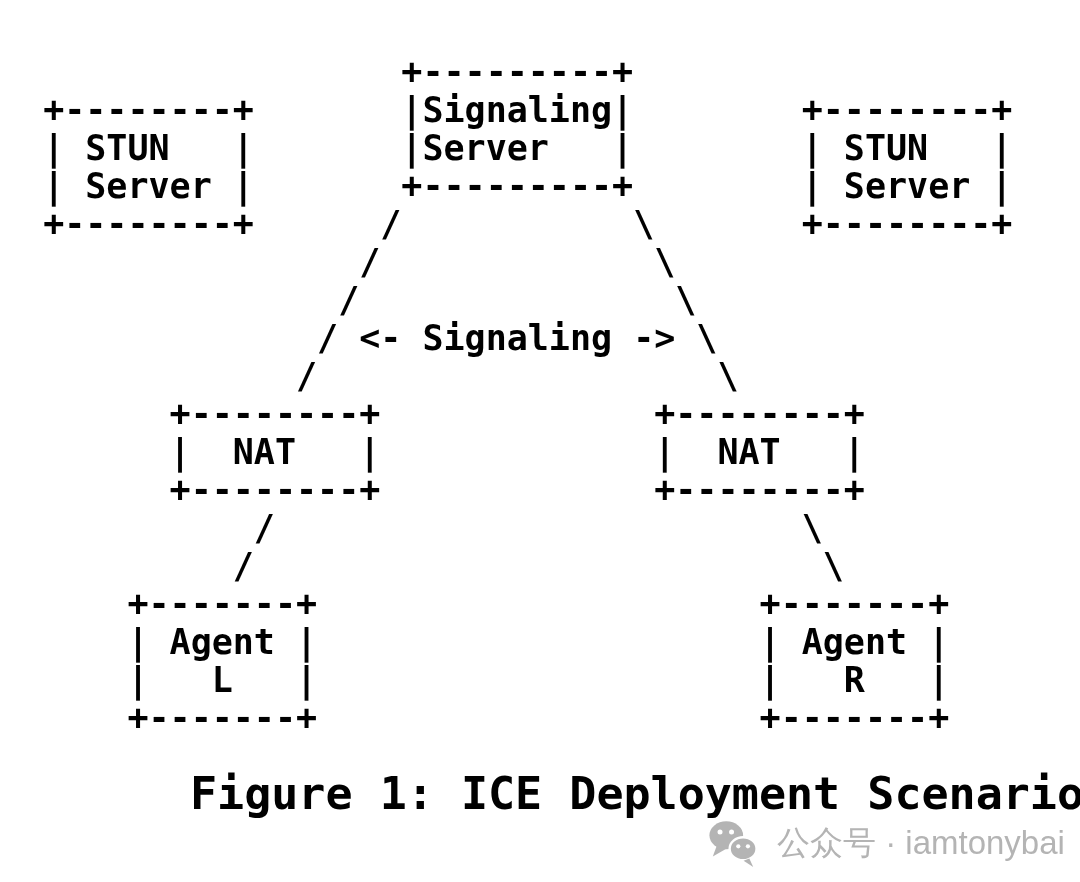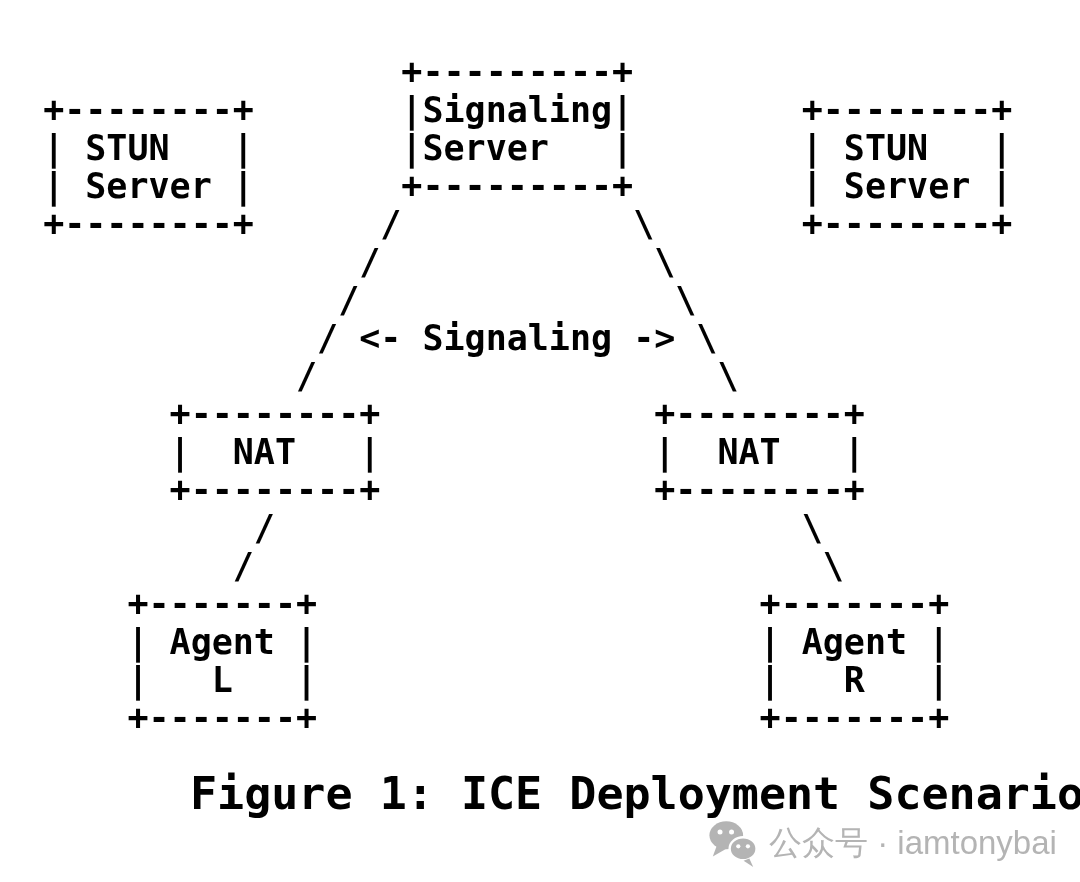--- a/index.html
+++ b/index.html
@@ -38,21 +38,21 @@
     line-height: 38px;
     color: #000000;
     white-space: pre;
   }
   .watermark {
     position: absolute;
     left: 708px;
     top: 818px;
     display: flex;
     align-items: center;
-    gap: 11px;
+    gap: 19px;
     color: #b4b4b4;
     justify-content: flex-end;
   }
   .watermark .wm-icon {
     width: 50px;
     height: 50px;
     flex: 0 0 auto;
   }
   .watermark .wm-text {
     font-family: "Liberation Sans", "DejaVu Sans", sans-serif;

